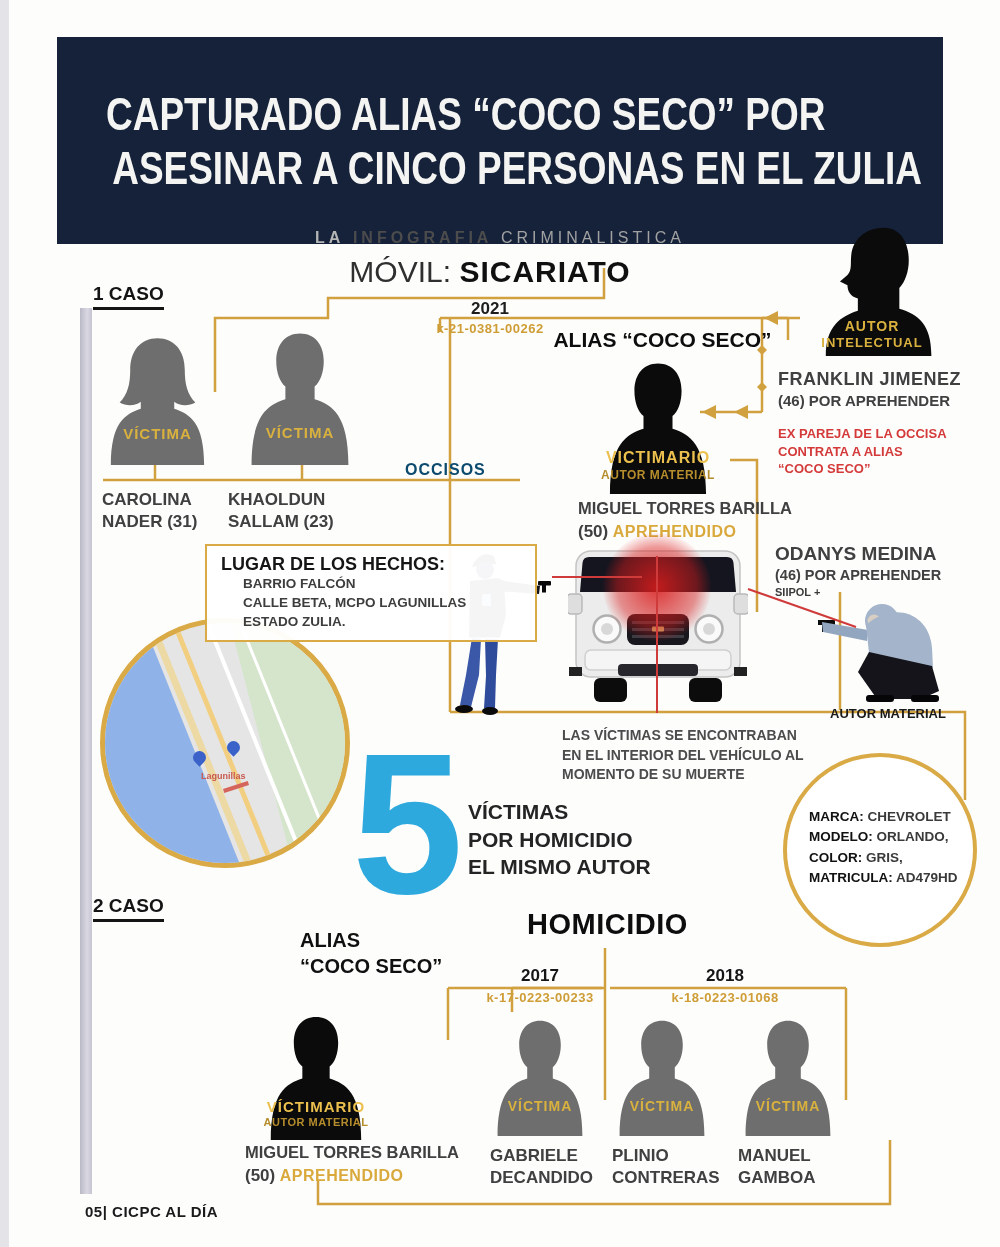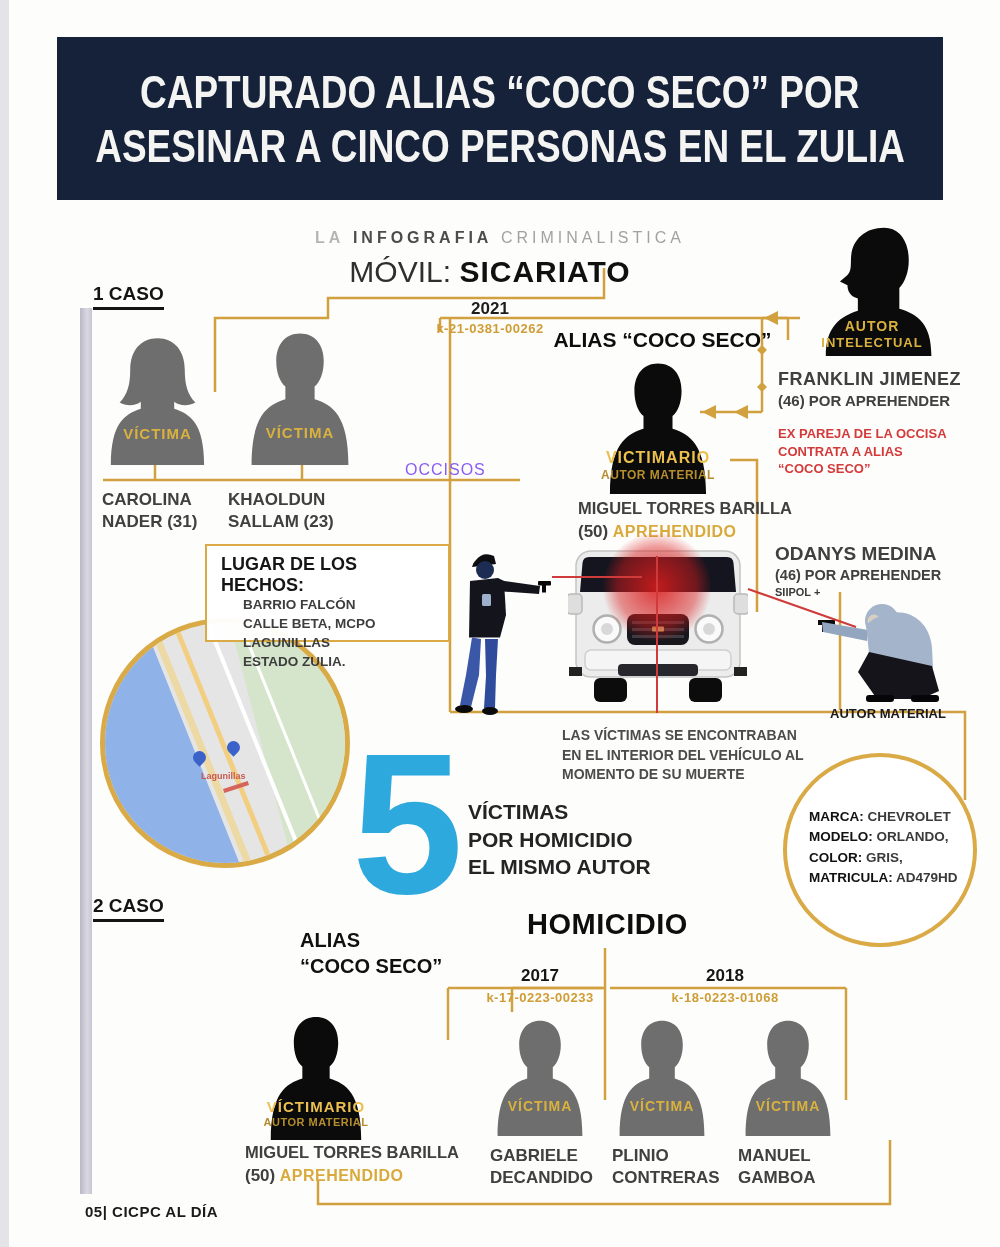--- a/index.html
+++ b/index.html
@@ -5,22 +5,22 @@
   html,body{margin:0;padding:0;background:#ffffff;}
   #stage{position:relative;width:1000px;height:1247px;background:#fdfdfc;overflow:hidden;
          font-family:"Liberation Sans","DejaVu Sans",sans-serif;}
   .abs{position:absolute;}
   .b{font-weight:bold;}
   .ctr{text-align:center;}
   .nw{white-space:nowrap;}
   svg{display:block;}
 
   
-  .banner{left:57px;top:37px;width:886px;height:163px;background:#16223a;
-          display:flex;flex-direction:column;align-items:center;justify-content:center;gap:6px;z-index:2;}
+  .banner{left:57px;top:37px;width:886px;height:207px;background:#16223a;
+          display:flex;flex-direction:column;align-items:flex-start;justify-content:center;gap:6px;z-index:2;}
   .banner .tl{color:#f4f4f2;font-weight:bold;font-size:42px;letter-spacing:0px;
               transform:scaleX(0.88) scaleY(1.12);transform-origin:center;white-space:nowrap;}
 
   .brand{left:120px;top:229px;width:760px;z-index:4;font-size:16px;letter-spacing:4px;}
   .brand .p1{color:#b5b5b5;font-weight:bold;}
   .brand .p2{color:#4c4c4c;font-weight:bold;}
   .brand .p3{color:#a2a2a2;}
 
   .motive{left:180px;top:255px;width:620px;z-index:4;font-size:30px;color:#2f2f2f;}
   .motive .mv{font-weight:bold;color:#101010;letter-spacing:1px;}
@@ -37,26 +37,26 @@
            background:linear-gradient(to right,#b9b8c6,#d9d8e2 60%,#c5c4d2);}
   .edgestrip{left:0;top:0;width:9px;height:1247px;background:#e4e4e8;z-index:0;}
 
   
   .fig{z-index:3;}
   .fig svg{width:100%;height:100%;}
   .badge{position:absolute;width:100%;text-align:center;color:#d9b13e;font-weight:bold;letter-spacing:1px;}
   .badge2{position:absolute;width:100%;text-align:center;color:#b68d2c;font-weight:bold;letter-spacing:.5px;}
 
   .name{font-size:17px;font-weight:bold;color:#404040;line-height:1.28;z-index:4;}
-  .occisos{left:405px;top:461px;width:110px;color:#8b5cf6;font-weight:normal;font-size:16px;letter-spacing:1px;z-index:4;}
+  .occisos{left:405px;top:461px;width:110px;color:#0c4a6e;font-weight:bold;font-size:16px;letter-spacing:1px;z-index:4;}
   .alias1{left:545px;top:328px;width:235px;font-size:21px;font-weight:bold;color:#0d0d0d;z-index:4;}
 
   .redline-note{color:#d43a3a;font-weight:bold;font-size:13px;line-height:1.35;}
 
-  .locbox{left:205px;top:544px;width:245px;height:98px;border:2px solid #d9aa45;background:rgba(255,255,255,.96);
+  .locbox{left:205px;top:544px;width:332px;height:98px;border:2px solid #d9aa45;background:rgba(255,255,255,.96);
           z-index:4;box-sizing:border-box;padding:8px 10px 0 14px;}
   .locbox .t{font-size:18px;font-weight:bold;color:#161616;}
   .locbox .l{font-size:13.5px;font-weight:600;color:#3d3d3d;margin-left:22px;line-height:1.4;}
 
   
   .map{left:100px;top:618px;width:250px;height:250px;border-radius:50%;border:5px solid #d9aa45;
        overflow:hidden;background:#e5e5e5;z-index:3;box-sizing:border-box;}
   .map .layer{position:absolute;left:0;top:0;width:100%;height:100%;}
   .map .green{background:#d5e5cb;clip-path:polygon(52% 0,100% 0,100% 100%,78% 100%);}
   .map .water{background:#8fb2e8;clip-path:polygon(0 0,16% 0,56% 100%,0 100%);}

